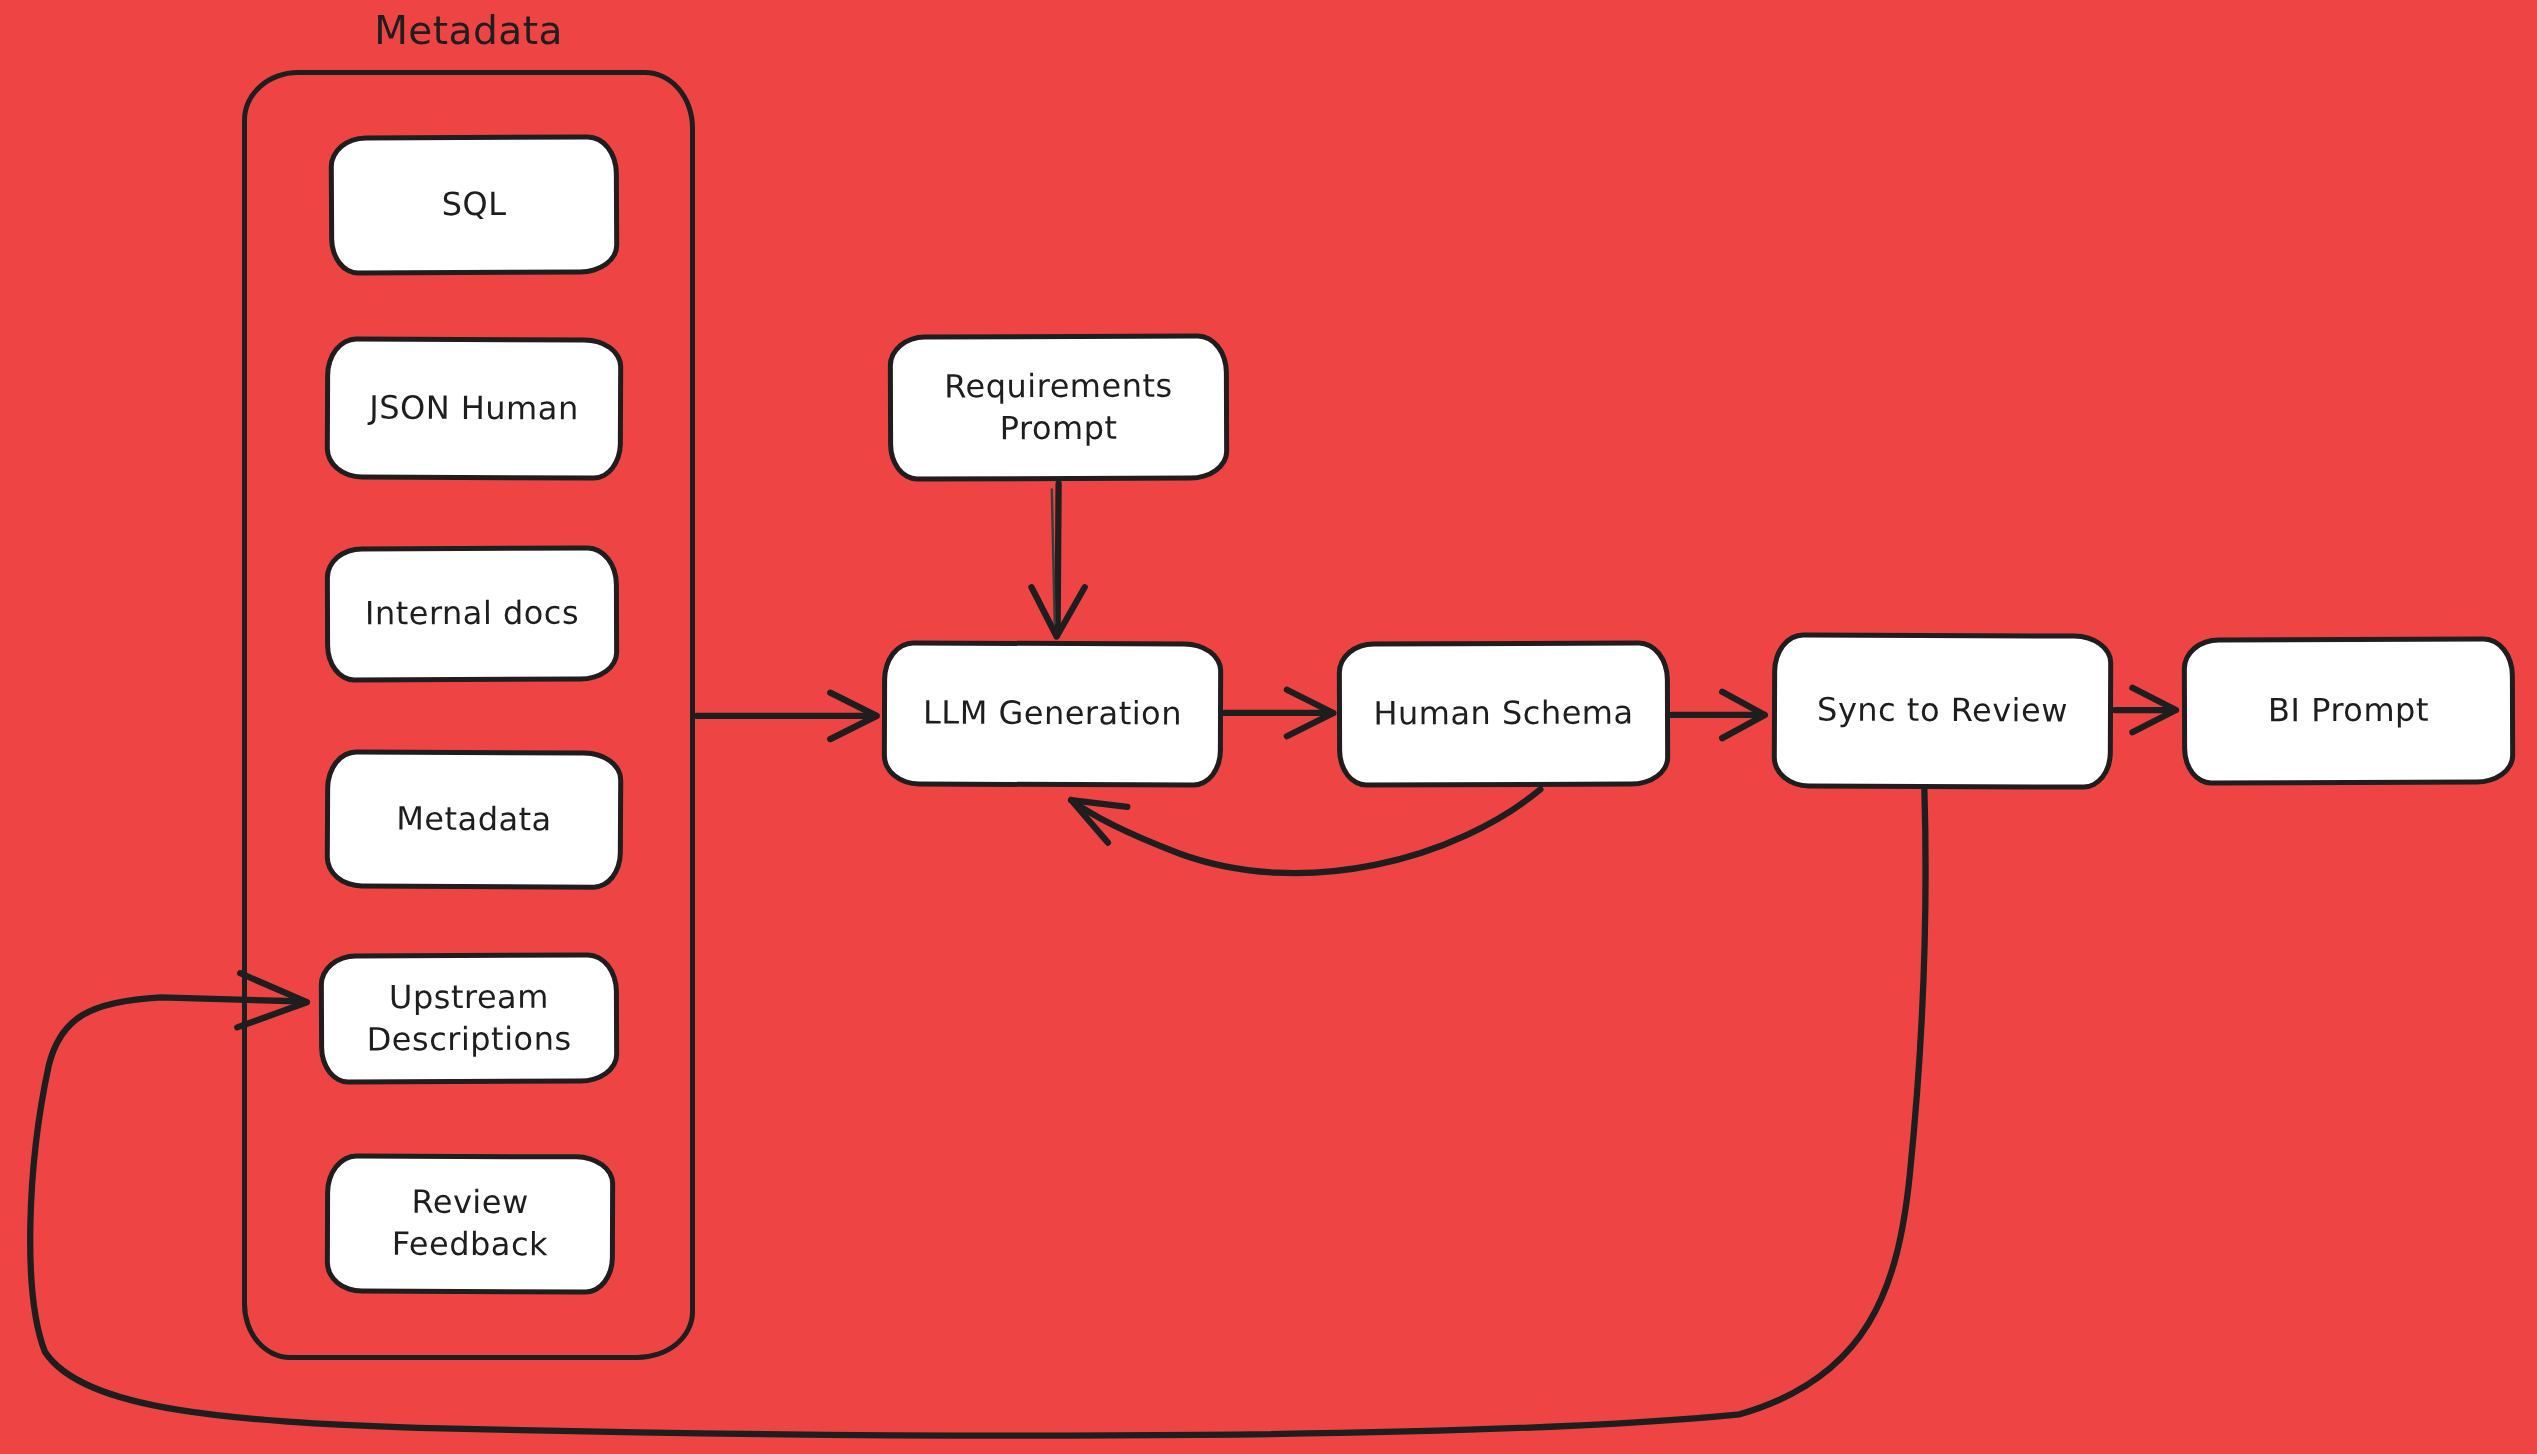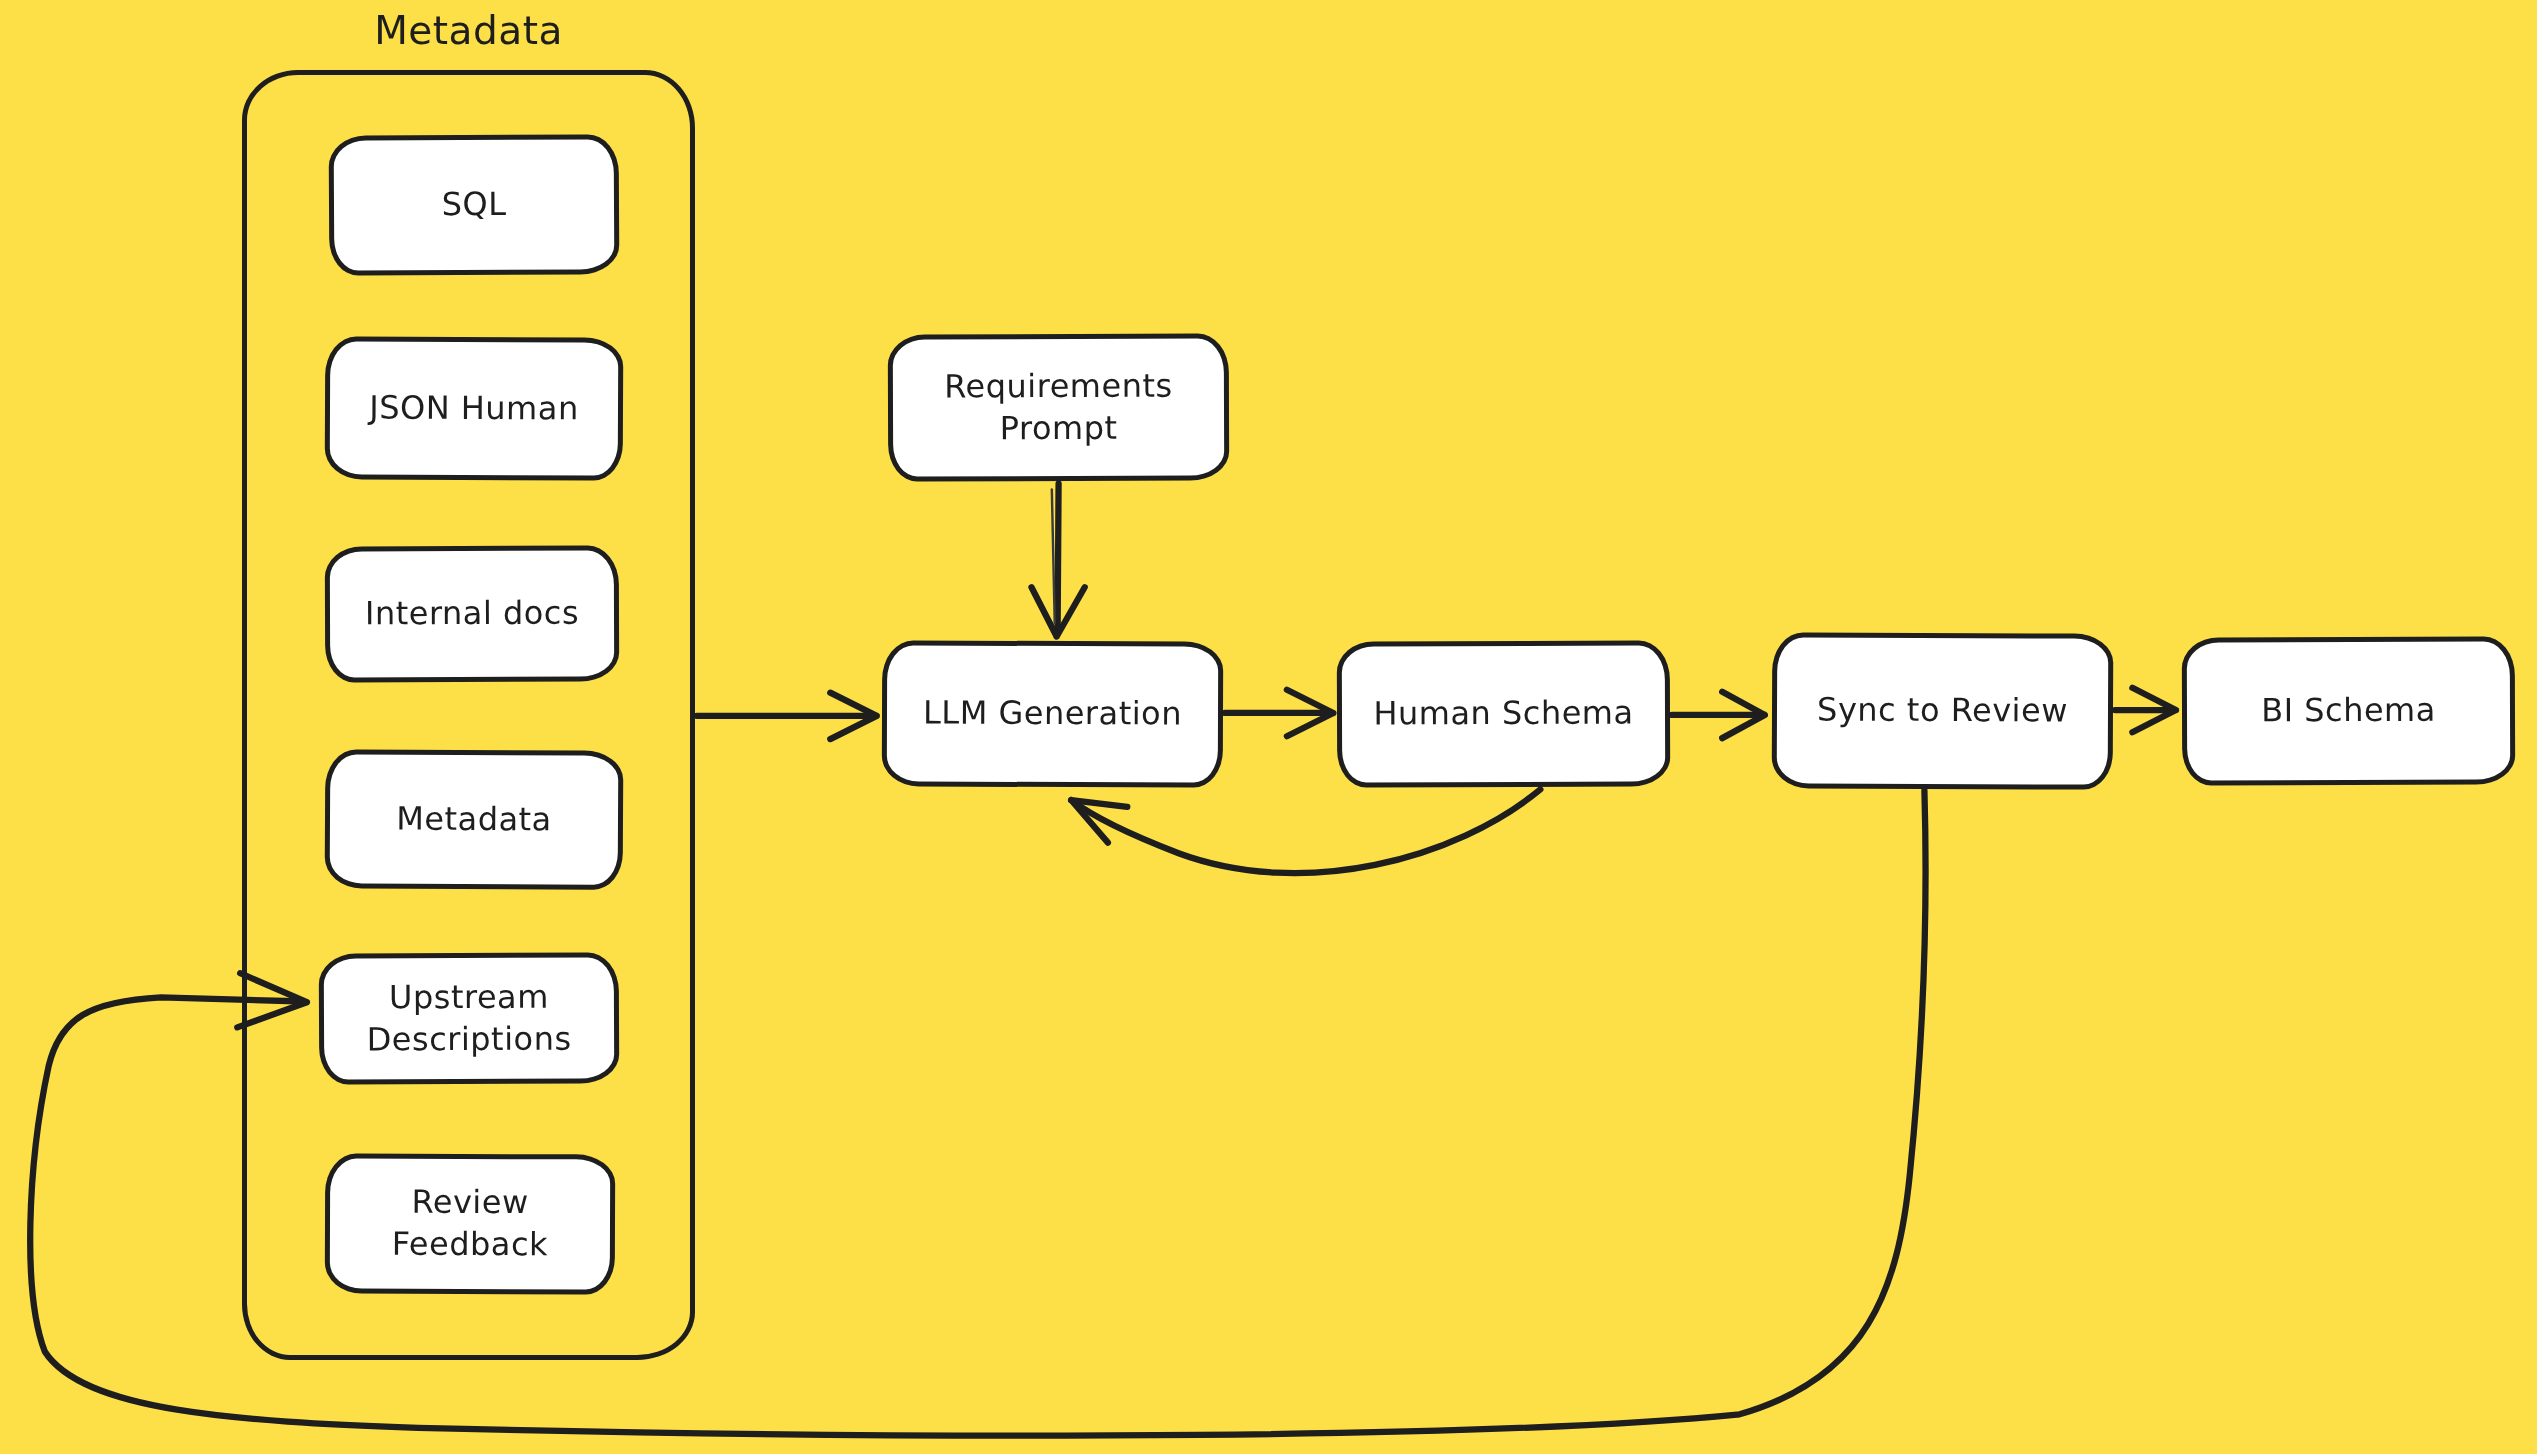--- a/index.html
+++ b/index.html
@@ -4,21 +4,21 @@
 <style>
   html, body {
     margin: 0;
     padding: 0;
     background: #ffffff;
   }
   #stage {
     position: relative;
     width: 2538px;
     height: 1454px;
-    background: #fde047;
+    background: #ef4444;
     font-family: "DejaVu Sans", "Liberation Sans", sans-serif;
     color: #1e1e1e;
     overflow: hidden;
   }
   .node {
     position: absolute;
     box-sizing: border-box;
     border: 5.8px solid #1e1e1e;
     border-radius: 37px 31px 39px 29px / 31px 39px 29px 37px;
     background: #ffffff;
@@ -113,21 +113,21 @@
   <div class="node border-alt" id="n-llm">
     <span>LLM Generation</span>
   </div>
   <div class="node" id="n-human-review">
     <span>Human Schema</span>
   </div>
   <div class="node border-alt" id="n-sync">
     <span>Sync to Review</span>
   </div>
   <div class="node" id="n-bi-tools">
-    <span>BI Schema</span>
+    <span>BI Prompt</span>
   </div>
 
   <svg class="edges" width="2538" height="1454" viewBox="0 0 2623 1503">
 
     <g>
       <path class="edge" d="M 1094 500 L 1093 650"></path>
       <path class="edge-thin" d="M 1087 506 C 1088 560 1089 605 1090 644"></path>
       <path class="edge" d="M 1066 607 L 1092 658 M 1121 607 L 1092 658"></path>
     </g>
 

